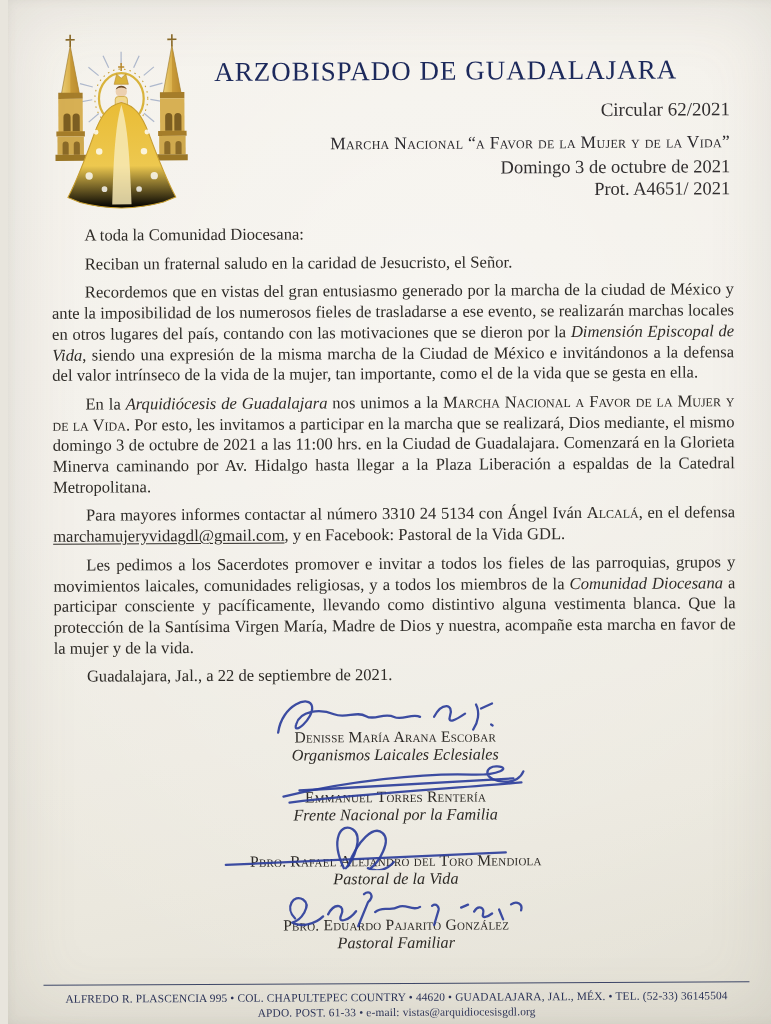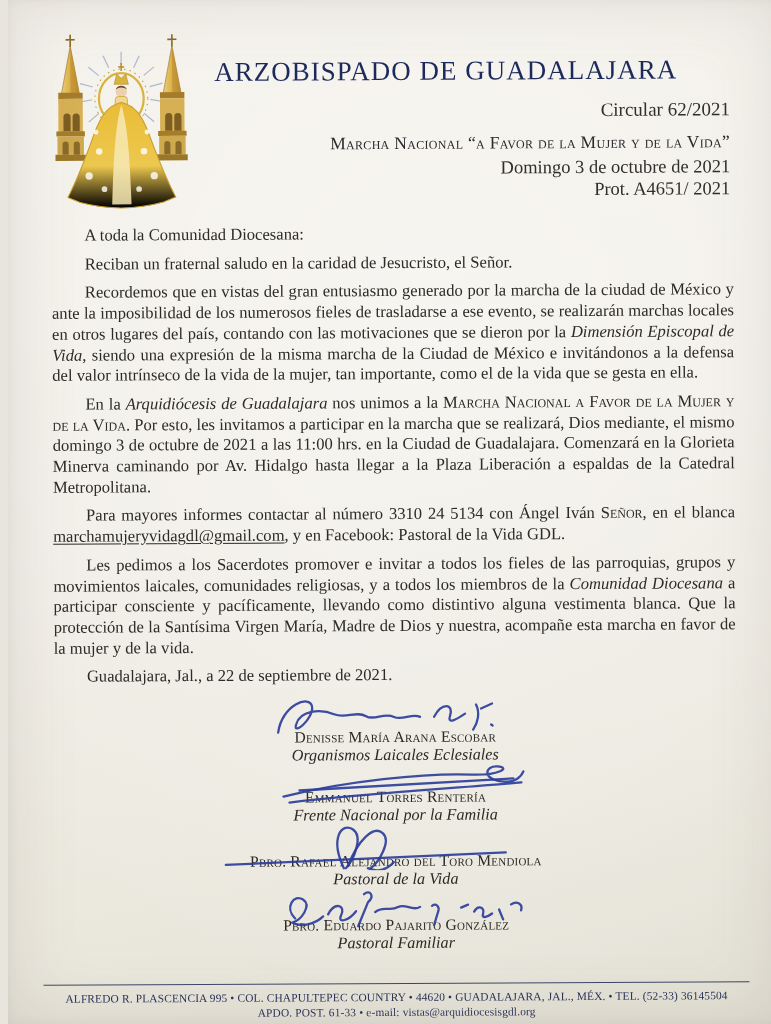--- a/index.html
+++ b/index.html
@@ -153,21 +153,21 @@
         <div class="evdate">Domingo 3 de octubre de 2021</div>
         <div class="prot">Prot. A4651/ 2021</div>
       </div>
     </header>
 
     <main class="letter-body" id="letter-body">
         <p class="para"><span>A toda la Comunidad Diocesana:</span></p>
         <p class="para"><span>Reciban un fraternal saludo en la caridad de Jesucristo, el Señor.</span></p>
         <p class="para"><span>Recordemos que en vistas del gran entusiasmo generado por la marcha de la ciudad de México y ante la imposibilidad de los numerosos fieles de trasladarse a ese evento, se realizarán marchas locales en otros lugares del país, contando con las motivaciones que se dieron por la </span><span class="seg-i">Dimensión Episcopal de Vida</span><span>, siendo una expresión de la misma marcha de la Ciudad de México e invitándonos a la defensa del valor intrínseco de la vida de la mujer, tan importante, como el de la vida que se gesta en ella.</span></p>
         <p class="para"><span>En la </span><span class="seg-i">Arquidiócesis de Guadalajara</span><span> nos unimos a la </span><span class="seg-sc">Marcha Nacional a Favor de la Mujer y de la Vida</span><span>. Por esto, les invitamos a participar en la marcha que se realizará, Dios mediante, el mismo domingo 3 de octubre de 2021 a las 11:00 hrs. en la Ciudad de Guadalajara. Comenzará en la Glorieta Minerva caminando por Av. Hidalgo hasta llegar a la Plaza Liberación a espaldas de la Catedral Metropolitana.</span></p>
-        <p class="para"><span>Para mayores informes contactar al número 3310 24 5134 con Ángel Iván </span><span class="seg-sc">Señor</span><span>, en el blanca </span><span class="seg-u">marchamujeryvidagdl@gmail.com</span><span>, y en Facebook: Pastoral de la Vida GDL.</span></p>
+        <p class="para"><span>Para mayores informes contactar al número 3310 24 5134 con Ángel Iván </span><span class="seg-sc">Alcalá</span><span>, en el defensa </span><span class="seg-u">marchamujeryvidagdl@gmail.com</span><span>, y en Facebook: Pastoral de la Vida GDL.</span></p>
         <p class="para"><span>Les pedimos a los Sacerdotes promover e invitar a todos los fieles de las parroquias, grupos y movimientos laicales, comunidades religiosas, y a todos los miembros de la </span><span class="seg-i">Comunidad Diocesana</span><span> a participar consciente y pacíficamente, llevando como distintivo alguna vestimenta blanca. Que la protección de la Santísima Virgen María, Madre de Dios y nuestra, acompañe esta marcha en favor de la mujer y de la vida.</span></p>
         <p class="para"><span>Guadalajara, Jal., a 22 de septiembre de 2021.</span></p>
       </main>
 
     <section class="signatures" id="signatures">
         <div class="sig-block">
           <svg class="sig-ink" width="250" height="52" viewBox="0 0 250 52" style="margin-top:-4px;margin-bottom:-14px;transform:translateX(-8px)" aria-hidden="true">
             <path d="M16,42 C20,14 48,4 50,16 C52,28 30,46 34,34 C38,20 58,18 72,24 C84,29 94,20 104,26 C112,31 122,22 132,27 C140,31 150,23 158,27"></path>
             <path d="M172,27 C180,12 192,14 188,26 C185,35 194,30 203,24"></path>
             <path d="M214,15 C218,23 216,33 211,40"></path>

